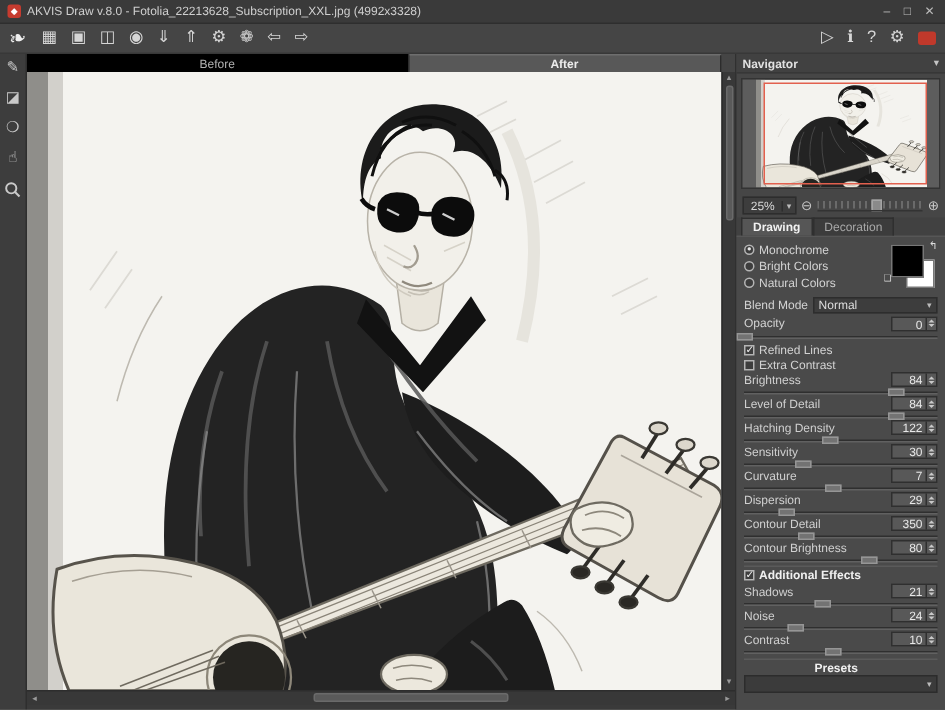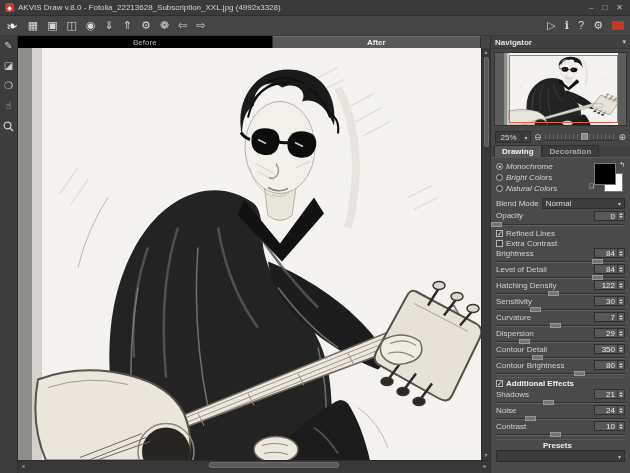--- a/index.html
+++ b/index.html
@@ -88,28 +88,28 @@
   .zround { color:#c9c9c9; font-size:9px; line-height:1; }
   .zslider { flex:1; position:relative; height:10px;
              background:repeating-linear-gradient(90deg,#6a6a6a 0 1px,transparent 1px 4px);
              background-size:100% 5px; background-position:0 2px; background-repeat:no-repeat; }
   .zslider::after { content:""; position:absolute; left:0; right:0; top:8px; height:1px; background:#333; }
   .zthumb { position:absolute; top:1px; width:7px; height:8px; background:#8a8a8a;
             border:1px solid #a5a5a5; margin-left:-3px; }
 
   .stabs { height:13px; display:flex; padding-left:3px; background:#414141; border-bottom:1px solid #565656; }
   .stab { font-size:8px; padding:0 7px; display:flex; align-items:center; border:1px solid #2f2f2f;
-          border-bottom:none;font-weight:bold; }
+          border-bottom:none; }
   .stab.active { background:#565656; color:#f2f2f2; font-weight:bold; }
   .stab.idle { background:#3c3c3c; color:#a8a8a8; }
 
   .sbody { flex:1; overflow:hidden; padding:3px 5px 0 5px; background:#4a4a4a; }
 
   .modeblock { position:relative; height:36px; }
-  .mrow { display:flex; align-items:center; gap:3px; height:11px;font-style:italic; }
+  .mrow { display:flex; align-items:center; gap:3px; height:11px; }
   .rdot { width:7px; height:7px; border:1px solid #b5b5b5; border-radius:50%; background:#3d3d3d;
           display:inline-flex; align-items:center; justify-content:center; color:#e8e8e8;
           font-size:5px; line-height:1; }
   .mlabel { color:#d2d2d2; font-size:8px; }
   .swatch { position:absolute; right:0; top:0; width:36px; height:34px; }
   .sw-black { position:absolute; left:5px; top:2px; width:22px; height:22px; background:#000;
               border:1px solid #777; z-index:2; }
   .sw-white { position:absolute; left:15px; top:12px; width:19px; height:19px; background:#fff;
               border:1px solid #777; z-index:1; }
   .sw-reset { position:absolute; left:0; top:22px; width:8px; height:8px; font-size:6px; color:#ddd;

